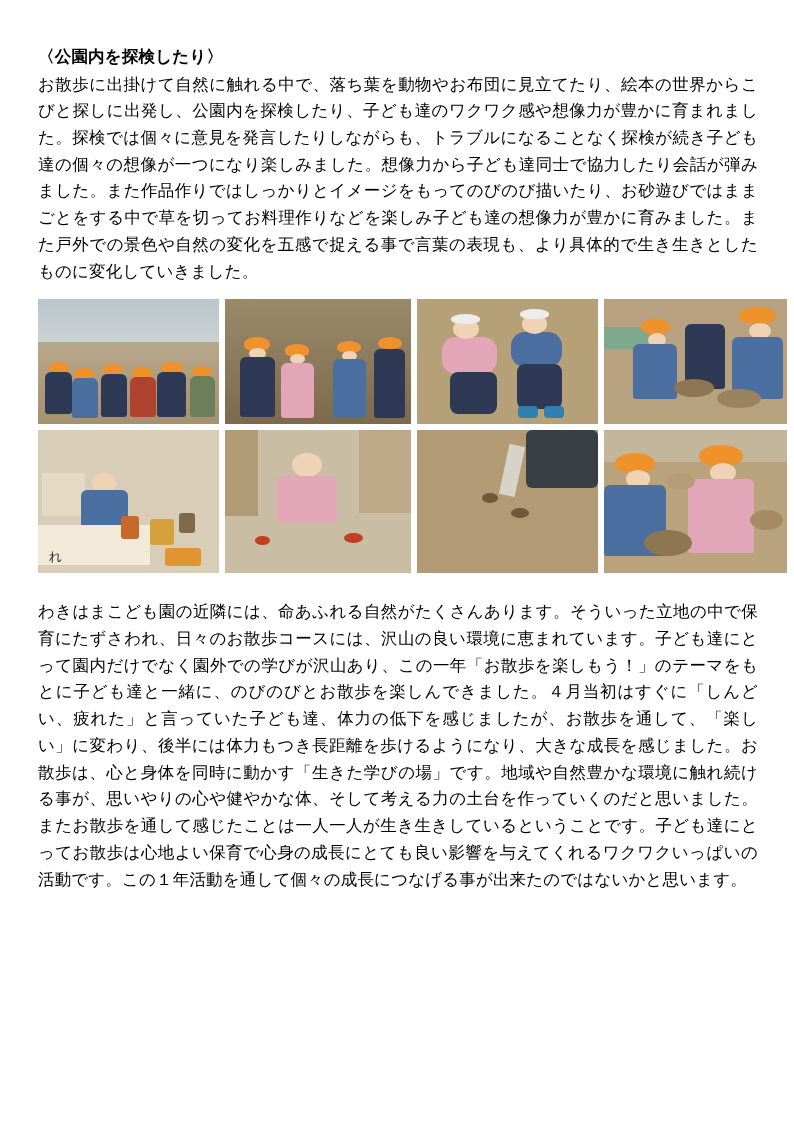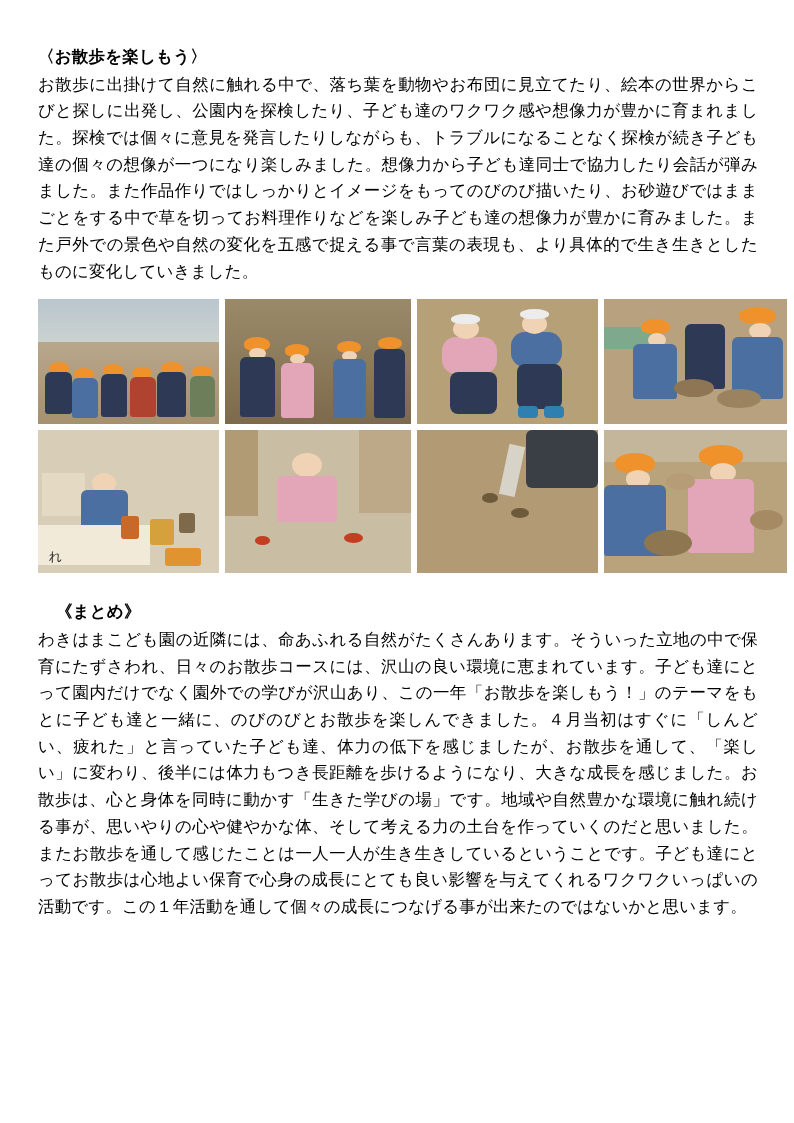--- a/index.html
+++ b/index.html
@@ -105,21 +105,21 @@
   .body-gr { position:absolute; background:#6d7f5a; border-radius:6px 6px 3px 3px; }
   .body-bl { position:absolute; background:#4a6fa0; border-radius:6px 6px 3px 3px; }
   .body-rd { position:absolute; background:#b0432f; border-radius:6px 6px 3px 3px; }
   .face { position:absolute; background:#f0d2b4; border-radius:50%; }
 </style>
 </head>
 <body>
 
 <div class="page">
 
-  <h2 class="heading">〈お散歩を楽しもう〉</h2>
+  <h2 class="heading">〈公園内を探検したり〉</h2>
   <p class="para">お散歩に出掛けて自然に触れる中で、落ち葉を動物やお布団に見立てたり、絵本の世界からこびと探しに出発し、公園内を探検したり、子ども達のワクワク感や想像力が豊かに育まれました。探検では個々に意見を発言したりしながらも、トラブルになることなく探検が続き子ども達の個々の想像が一つになり楽しみました。想像力から子ども達同士で協力したり会話が弾みました。また作品作りではしっかりとイメージをもってのびのび描いたり、お砂遊びではままごとをする中で草を切ってお料理作りなどを楽しみ子ども達の想像力が豊かに育みました。また戸外での景色や自然の変化を五感で捉える事で言葉の表現も、より具体的で生き生きとしたものに変化していきました。</p>
 
   <div class="photo-grid">
 
     <div class="photo-row">
 
       <div class="photo p1" style="width:181px;height:125px;">
         <div class="sky"></div>
         <div class="ground"></div>
         <div class="hedge"></div>
@@ -236,16 +236,15 @@
         <div class="blob" style="left:22%;top:70%;width:26%;height:18%;background:#8d7650;"></div>
         <div class="blob" style="left:80%;top:56%;width:18%;height:14%;background:#a58a63;"></div>
         <div class="blob" style="left:34%;top:30%;width:16%;height:12%;background:#b79d77;"></div>
       </div>
 
     </div>
   </div>
 
   <div class="spacer-1"></div>
 
-  <h2 class="heading-2">《まとめ》</h2>
   <p class="para para-indent">わきはまこども園の近隣には、命あふれる自然がたくさんあります。そういった立地の中で保育にたずさわれ、日々のお散歩コースには、沢山の良い環境に恵まれています。子ども達にとって園内だけでなく園外での学びが沢山あり、この一年「お散歩を楽しもう！」のテーマをもとに子ども達と一緒に、のびのびとお散歩を楽しんできました。４月当初はすぐに「しんどい、疲れた」と言っていた子ども達、体力の低下を感じましたが、お散歩を通して、「楽しい」に変わり、後半には体力もつき長距離を歩けるようになり、大きな成長を感じました。お散歩は、心と身体を同時に動かす「生きた学びの場」です。地域や自然豊かな環境に触れ続ける事が、思いやりの心や健やかな体、そして考える力の土台を作っていくのだと思いました。またお散歩を通して感じたことは一人一人が生き生きしているということです。子ども達にとってお散歩は心地よい保育で心身の成長にとても良い影響を与えてくれるワクワクいっぱいの活動です。この１年活動を通して個々の成長につなげる事が出来たのではないかと思います。</p>
 
 </div>
 
 </body></html>

